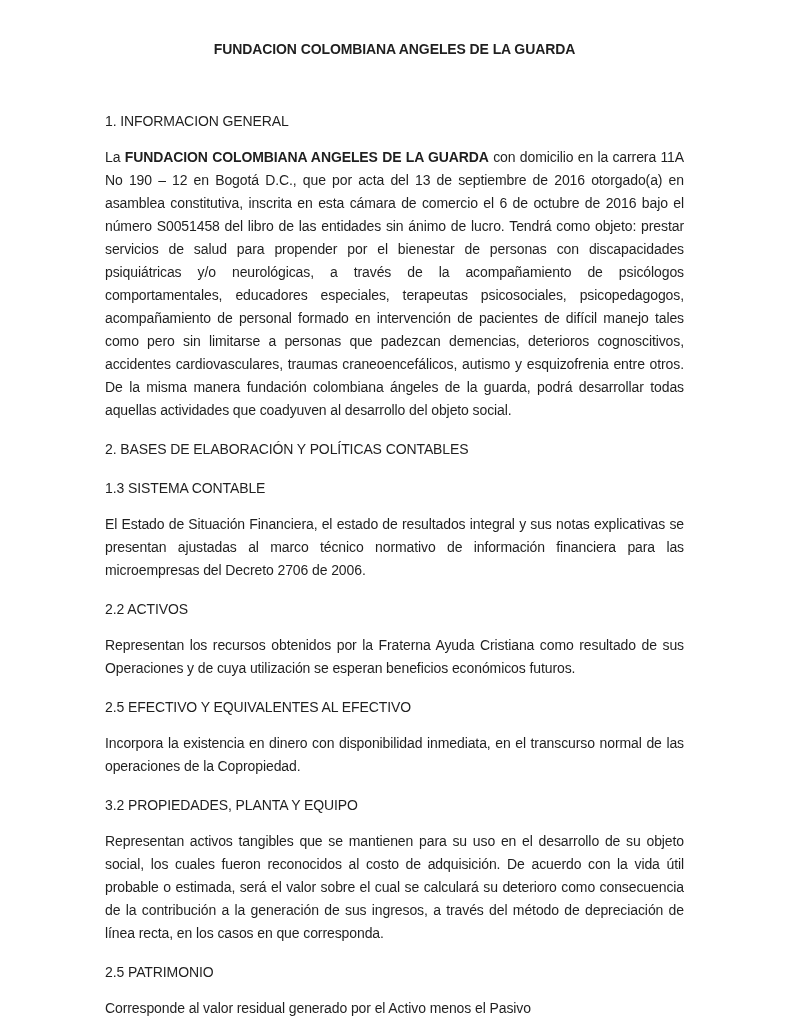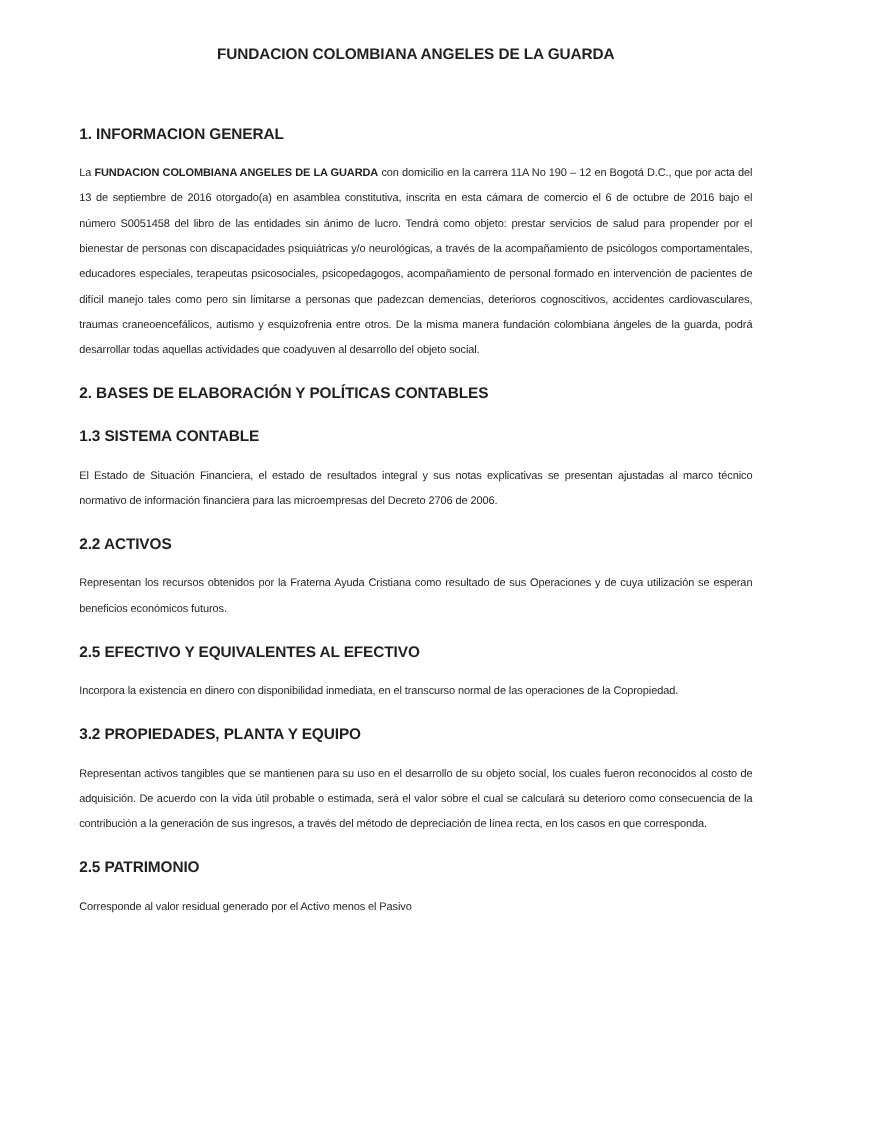--- a/index.html
+++ b/index.html
@@ -8,39 +8,39 @@
     width: 791px;
     height: 1024px;
     font-family: "Liberation Sans", "DejaVu Sans", sans-serif;
     color: #1f1f1f;
     overflow: hidden;
   }
   .page {
     width: 791px;
     height: 1024px;
     background: #ffffff;
-    padding: 39px 107px 0 72px;
+    padding: 39px 107px 0 105px;
   }
   .doc-header {
     text-align: center;
     font-weight: bold;
     font-size: 14px;
     line-height: 21px;
     letter-spacing: -0.1px;
     margin-bottom: 50px;
   }
   h2 {
     font-size: 14px;
-    font-weight: bold;
+    font-weight: normal;
     letter-spacing: -0.1px;
     margin: 16px 0 13px 0;
     line-height: 23px;
   }
   p {
-    font-size: 10px;
+    font-size: 14px;
     line-height: 23px;
     letter-spacing: -0.1px;
     text-align: justify;
     margin: 0 0 13px 0;
   }
   p strong { font-weight: bold; }
   section { margin: 0; }
 </style>
 </head>
 <body>

